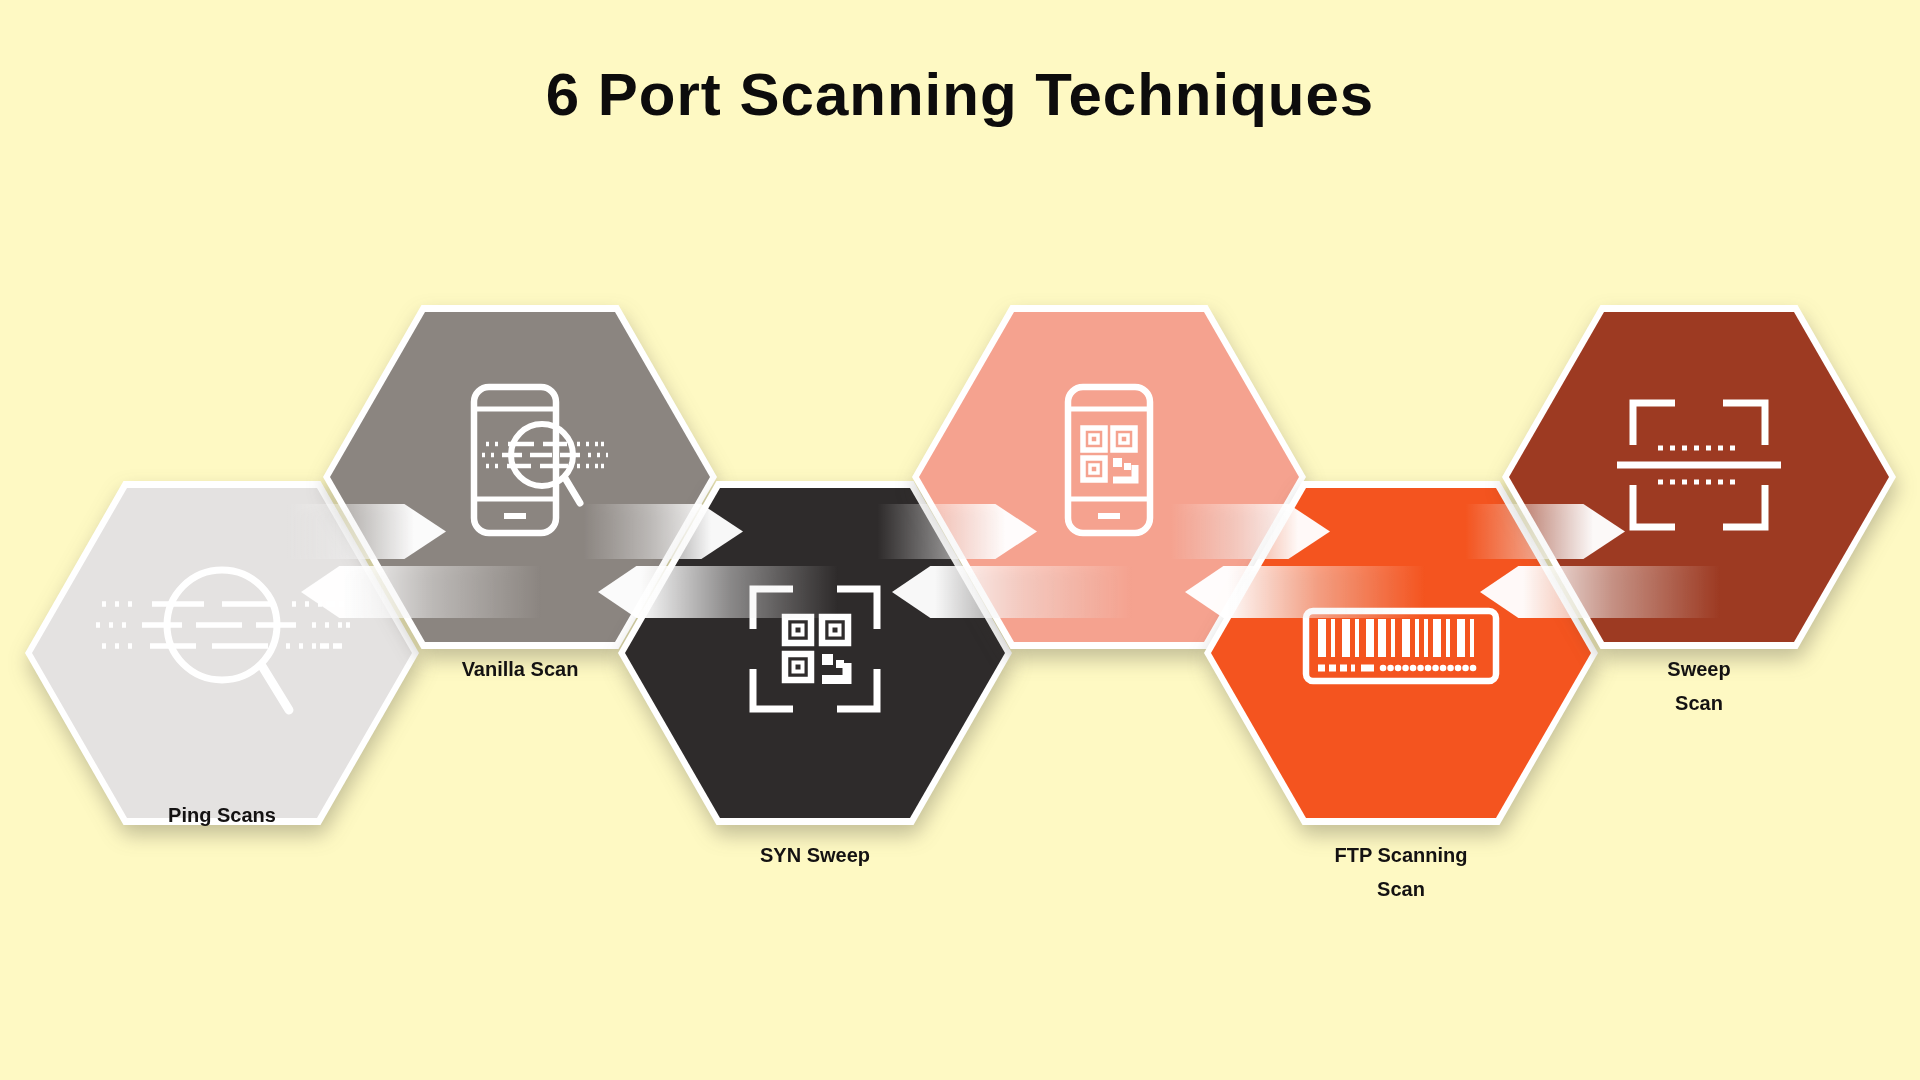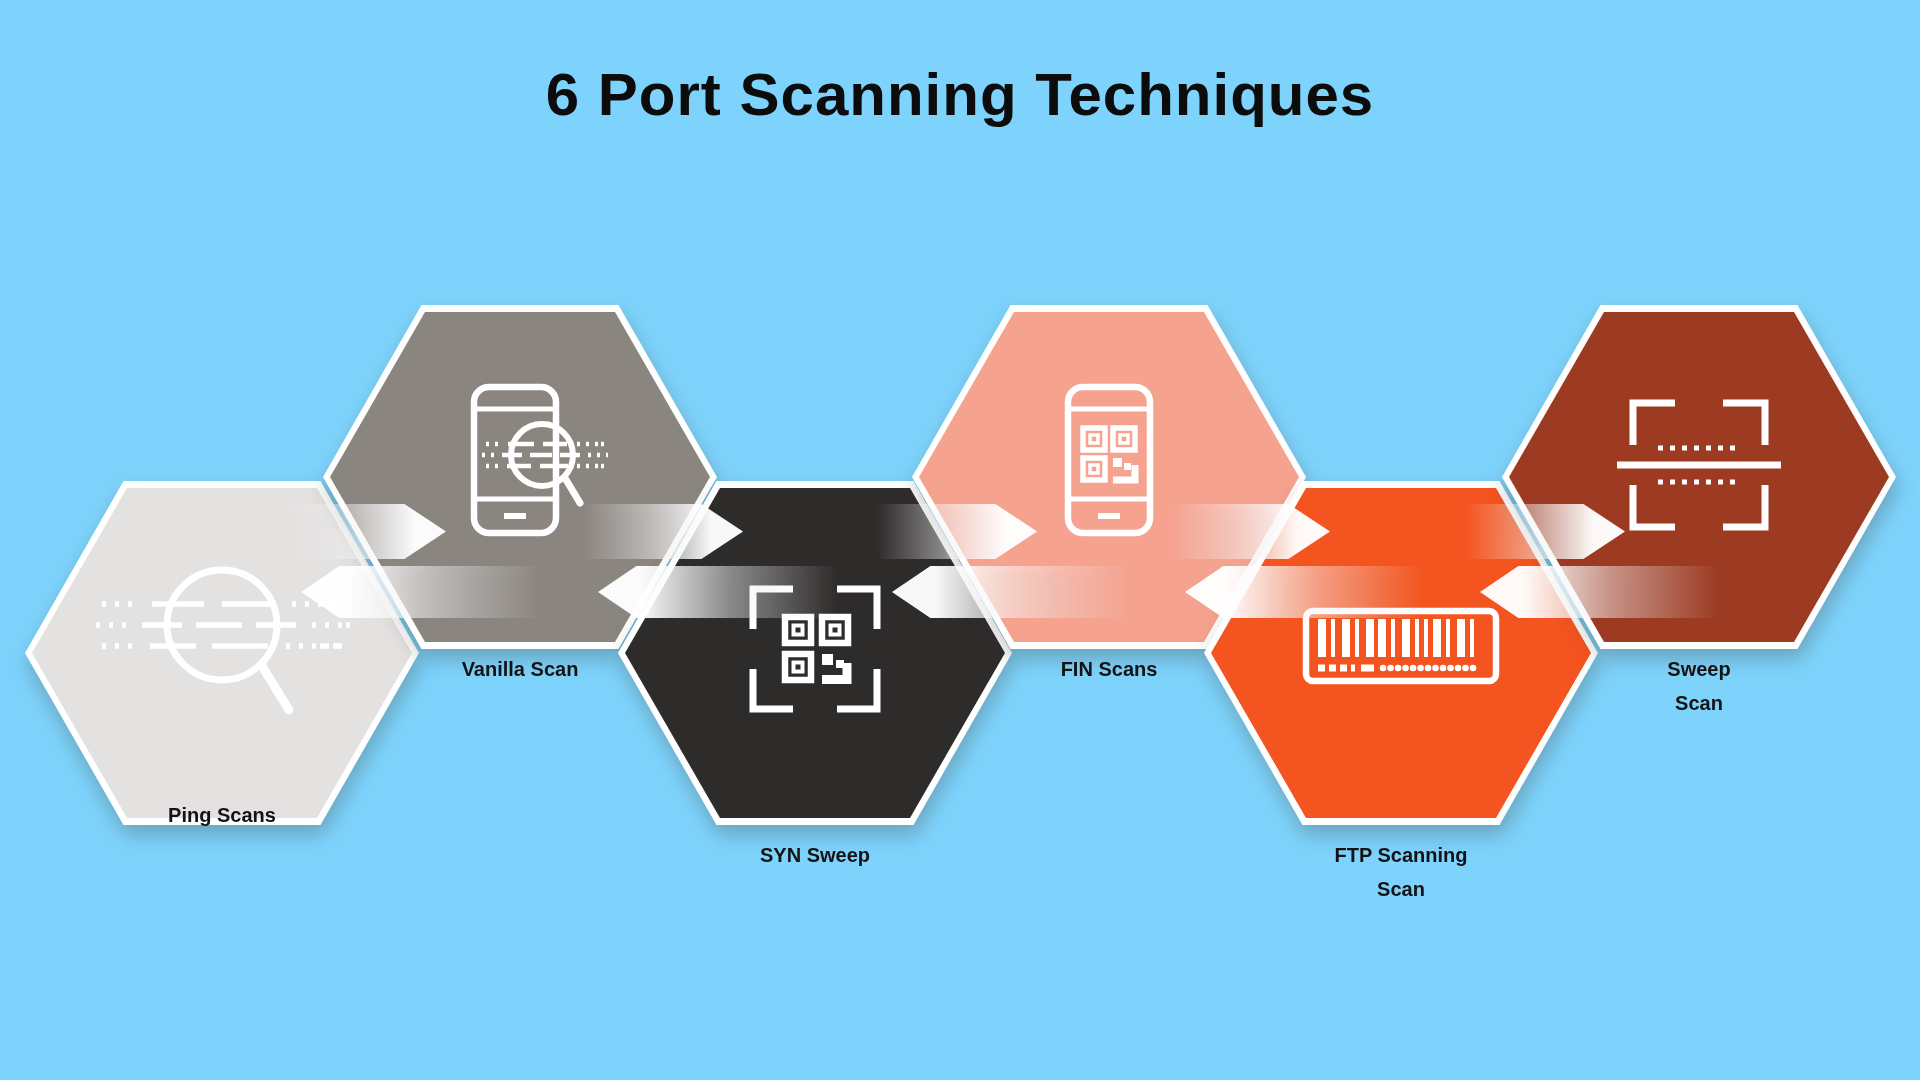--- a/index.html
+++ b/index.html
@@ -1,18 +1,18 @@
 <!DOCTYPE html>
 <html><head>
 <meta charset="utf-8">
 <style>
   html,body { margin:0; padding:0; background:#ffffff; }
   .canvas {
     position:relative; width:1920px; height:1080px; overflow:hidden;
-    background:#7dd3fc; font-family:"Liberation Sans", sans-serif;
+    background:#fef9c3; font-family:"Liberation Sans", sans-serif;
   }
   .title {
     position:absolute; left:0; top:56px; width:1920px;
     text-align:center; font-size:60px; line-height:78px; font-weight:700;
     letter-spacing:1px; color:#0d0c0c;
   }
   
   .hex-wrap {
     position:absolute; width:394px; height:344px;
     filter: drop-shadow(2px 10px 10px rgba(60,55,50,0.30));
@@ -158,21 +158,20 @@
           <rect x="104" y="107" width="22" height="22" stroke-width="5.5"></rect>
           <rect x="111" y="114" width="8" height="8" stroke-width="3.5"></rect>
         </g>
         <rect x="134" y="107" width="9" height="9" fill="#ffffff"></rect>
         <rect x="145" y="112" width="7" height="7" fill="#ffffff"></rect>
         <path d="M156 114 V129 H134" fill="none" stroke="#ffffff" stroke-width="7"></path>
       </svg>
     </div>
   </div>
   <div class="hex-label lbl4">
-    <div>FIN Scans</div>
   </div>
 
   <div class="hex-wrap s5">
     <div class="hex-white"></div>
     <div class="hex-fill" style="background-color: rgb(244, 84, 31);">
       <svg width="260" height="240" viewBox="0 0 260 240">
         <rect x="35" y="84" width="190" height="70" rx="7" fill="none" stroke="#ffffff" stroke-width="6.5"></rect>
         <line x1="47" y1="111" x2="209" y2="111" stroke="#ffffff" stroke-width="38" stroke-dasharray="8 5 4 7 8 5 4 7 8 4 8 5 4 7 8 5 4 5 4 5 8 5 4 7 8 5 4 7 8 4 8 12 7 4 4 4 7"></line>
         <line x1="47" y1="141" x2="84" y2="141" stroke="#ffffff" stroke-width="7" stroke-dasharray="7 4"></line>
         <line x1="90" y1="141" x2="103" y2="141" stroke="#ffffff" stroke-width="7"></line>

